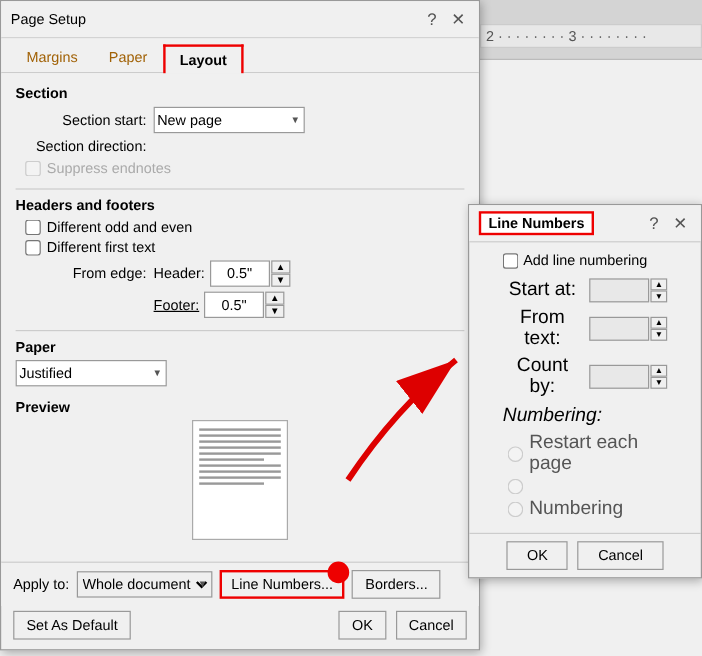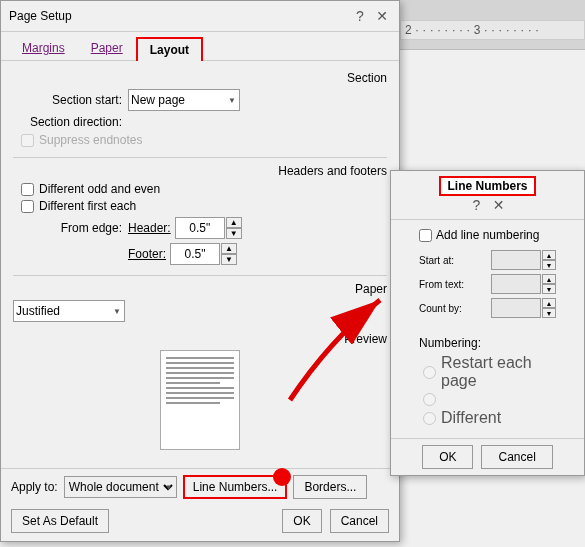--- a/index.html
+++ b/index.html
@@ -43,32 +43,32 @@
     }
     .tab.active {
       background: #f0f0f0;
       border: 2px solid #e00;
       border-bottom: none;
       font-weight: bold;
       position: relative;
       bottom: -1px;
       z-index: 2;
     }
-    .tab:not(.active) { color: #701a75; text-decoration: underline; }
+    .tab:not(.active) { color: #a16207; }
 
     
     .dialog-body { padding: 10px 12px; background: #f0f0f0; }
 
     
-    .group-label { font-weight: normal; margin-bottom: 4px; text-align: right; }
+    .group-label { font-weight: bold; margin-bottom: 4px; }
     .group-box { margin-bottom: 10px; }
     .form-row { display: flex; align-items: center; margin-bottom: 4px; }
     .form-label { width: 115px; text-align: right; padding-right: 6px; color: #000; }
     .form-select {
-      width: 112px;
+      width: 126px;
       height: 22px;
       border: 1px solid #999;
       background: white;
       font-size: 12px;
       padding: 0 2px;
       appearance: none;
       -webkit-appearance: none;
       position: relative;
     }
     .select-wrapper { position: relative; display: inline-block; }
@@ -186,39 +186,38 @@
       box-shadow: 2px 2px 8px rgba(0,0,0,0.3);
       z-index: 100;
     }
     .ln-titlebar {
       background: #f0f0f0;
       padding: 5px 8px;
       display: flex;
       justify-content: space-between;
       align-items: center;
       border-bottom: 1px solid #ccc;
-      flex-direction: column;
     }
     .ln-title {
       background: #fff;
       border: 2px solid #e00;
       padding: 1px 6px;
       font-size: 12px;
       font-weight: bold;
     }
     .ln-body { padding: 8px 28px; }
     .ln-checkbox-row { display: flex; align-items: center; margin-bottom: 8px; }
     .ln-checkbox-row input { margin-right: 4px; }
     .ln-form-row { display: flex; align-items: center; margin-bottom: 4px; }
-    .ln-form-label { width: 75px; text-align: left; padding-right: 6px; font-size: 10px; }
+    .ln-form-label { width: 75px; text-align: center; padding-right: 6px; font-size: 16px; }
     .ln-spinner-input { width: 50px; height: 20px; border: 1px solid #999; background: #e8e8e8; font-size: 12px; text-align: center; }
     .ln-spin-btns { display: flex; flex-direction: column; margin-left: 1px; }
     .ln-spin-btn { width: 14px; height: 10px; border: 1px solid #999; background: #f0f0f0; cursor: pointer; font-size: 7px; display: flex; align-items: center; justify-content: center; }
 
-    .ln-numbering-label { font-size: 12px; margin: 18px 0 4px 0; }
+    .ln-numbering-label { font-size: 16px; margin: 6px 0 4px 0; font-style: italic; }
     .ln-radio-row { display: flex; align-items: center; margin-bottom: 3px; padding-left: 4px; }
     .ln-radio-row input { margin-right: 5px; }
     .ln-radio-row label { font-size: 16px; color: #555; }
 
     .ln-footer {
       display: flex;
       justify-content: center;
       gap: 8px;
       padding: 6px 10px;
       border-top: 1px solid #ccc;
@@ -291,25 +290,25 @@
     <hr class="divider">
 
     <div class="group-box">
       <div class="group-label">Headers and footers</div>
       <div class="checkbox-row">
         <input type="checkbox" style="">
         <span>Different odd and even</span>
       </div>
       <div class="checkbox-row">
         <input type="checkbox" style="">
-        <span>Different first each</span>
+        <span>Different first text</span>
       </div>
       <div class="form-row" style="margin-top:4px;">
         <span class="form-label">From edge:</span>
-        <span style="text-decoration:underline; margin-right:4px;">Header:</span>
+        <span style="margin-right:4px;">Header:</span>
         <div class="spinner-wrapper">
           <input class="spinner-input" type="text" value="0.5&quot;" style="">
           <div class="spinner-btns">
             <button class="spin-btn">▲</button>
             <button class="spin-btn">▼</button>
           </div>
         </div>
       </div>
       <div class="form-row">
         <span class="form-label"></span>
@@ -429,20 +428,20 @@
     <div class="ln-numbering-label">Numbering:</div>
     <div class="ln-radio-row">
       <input type="radio" name="numbering" disabled="" style="">
       <label>Restart each page</label>
     </div>
     <div class="ln-radio-row">
       <input type="radio" name="numbering" disabled="" style="">
     </div>
     <div class="ln-radio-row">
       <input type="radio" name="numbering" disabled="" style="">
-      <label>Different</label>
+      <label>Numbering</label>
     </div>
   </div>
   <div class="ln-footer">
     <button class="ln-btn ln-btn-ok">OK</button>
     <button class="ln-btn">Cancel</button>
   </div>
 </div>
 
 </body></html>

